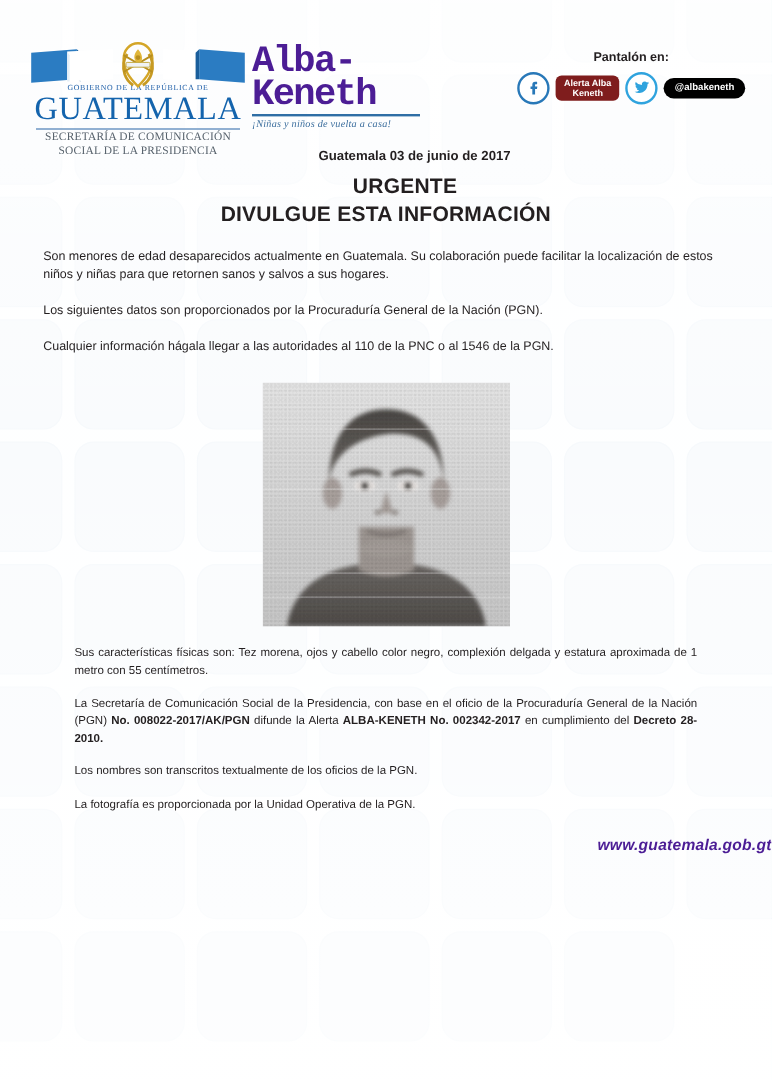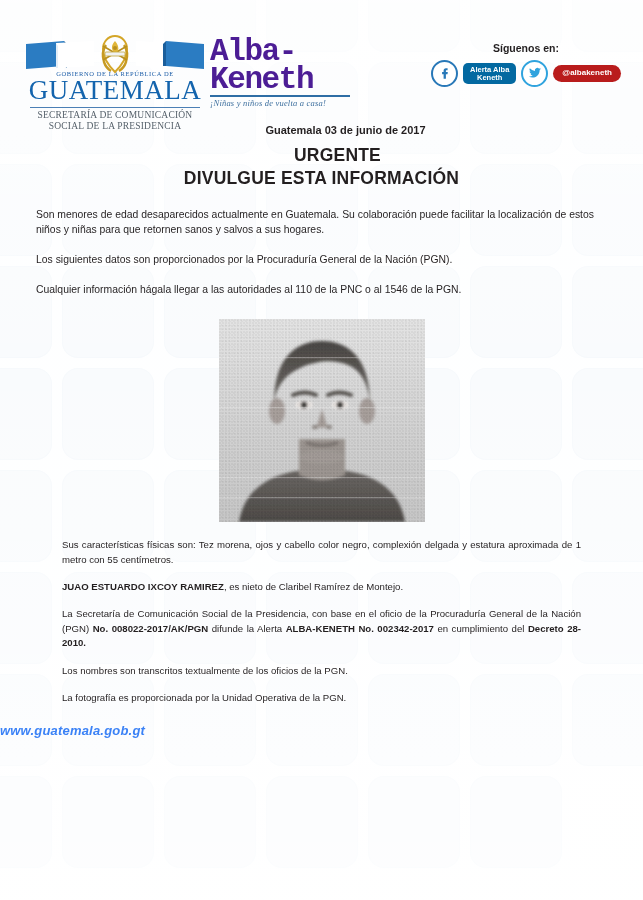--- a/index.html
+++ b/index.html
@@ -189,22 +189,22 @@
     font-size: 7.5px;
     font-weight: bold;
     color: #ffffff;
     border-radius: 4px;
     padding: 3px 7px;
     line-height: 1.05;
     white-space: pre-line;
     text-align: center;
     flex: 0 0 auto;
   }
-  .badge.fb { background: #0369a1; border-radius: 5px; }
-  .badge.tw { background: #b91c1c; border-radius: 9px; padding: 4px 9px; font-size: 8px; }
+  .badge.fb { background: #7f1d1d; border-radius: 5px; }
+  .badge.tw { background: #000000; border-radius: 9px; padding: 4px 9px; font-size: 8px; }
 
   
   .dateline {
     text-align: center;
     font-size: 11px;
     font-weight: bold;
     color: #231f20;
     margin-top: 2px;
     padding-left: 48px;
   }
@@ -265,26 +265,26 @@
     margin: 16px 62px 0 62px;
     font-size: 9.6px;
     color: #231f20;
     line-height: 1.5;
     text-align: justify;
   }
   .details p { margin: 0 0 13px 0; }
   .details b { font-weight: bold; }
 
   .footer-url {
-    text-align: left;
+    text-align: right;
     margin-top: 18px;
     font-size: 13px;
     font-weight: bold;
     font-style: italic;
-    color: #3b82f6;
+    color: #4c1d95;
     letter-spacing: 0.2px;
   }
 </style>
 </head>
 <body>
 
 <div id="page">
 
   <div class="bg-tiles">
     <i></i>
@@ -399,21 +399,21 @@
         <div class="gt-sub">SOCIAL DE LA PRESIDENCIA</div>
       </div>
 
       <div class="ak-logo">
         <div class="ak-alba">Alba-Keneth</div>
         <div class="ak-rule"></div>
         <div class="ak-tag">¡Niñas y niños de vuelta a casa!</div>
       </div>
 
       <div class="social">
-        <div class="social-title">Síguenos en:</div>
+        <div class="social-title">Pantalón en:</div>
         <div class="social-row">
           <span class="social-ico">
             <svg width="13" height="13" viewBox="0 0 13 13">
               <path d="M8.2 3.2 h1.4 V1.2 H7.9 C6.4 1.2 5.6 2.1 5.6 3.6 V5.1 H4.1 v2.1 h1.5 v4.6 h2.3 V7.2 h1.6 l0.3 -2.1 H7.9 V3.9 c0 -0.5 0.1 -0.7 0.3 -0.7 z" fill="#2878b8"></path>
             </svg>
           </span>
           <span class="badge fb">Alerta Alba
 Keneth</span>
           <span class="social-ico tw">
             <svg width="14" height="13" viewBox="0 0 14 13">
@@ -500,21 +500,20 @@
           </g>
         </svg>
         <div class="grain"></div>
       </div>
     </div>
 
     <div class="details">
 
       <p>Sus características físicas son: Tez morena, ojos y cabello color negro, complexión delgada y estatura aproximada de 1 metro con 55 centímetros.</p>
 
-      <p><b>JUAO ESTUARDO IXCOY RAMIREZ</b><span>, es nieto de Claribel Ramírez de Montejo.</span></p>
 
 
       <p><span>La Secretaría de Comunicación Social de la Presidencia, con base en el oficio de la Procuraduría General de la Nación (PGN) </span><b>No. 008022-2017/AK/PGN</b><span> difunde la Alerta </span><b>ALBA-KENETH No. 002342-2017</b><span> en cumplimiento del </span><b>Decreto 28-2010.</b></p>
 
       <p>Los nombres son transcritos textualmente  de los oficios de la PGN.</p>
 
       <p>La fotografía es proporcionada  por la Unidad Operativa de la PGN.</p>
     </div>
 
     <div class="footer-url">www.guatemala.gob.gt</div>

